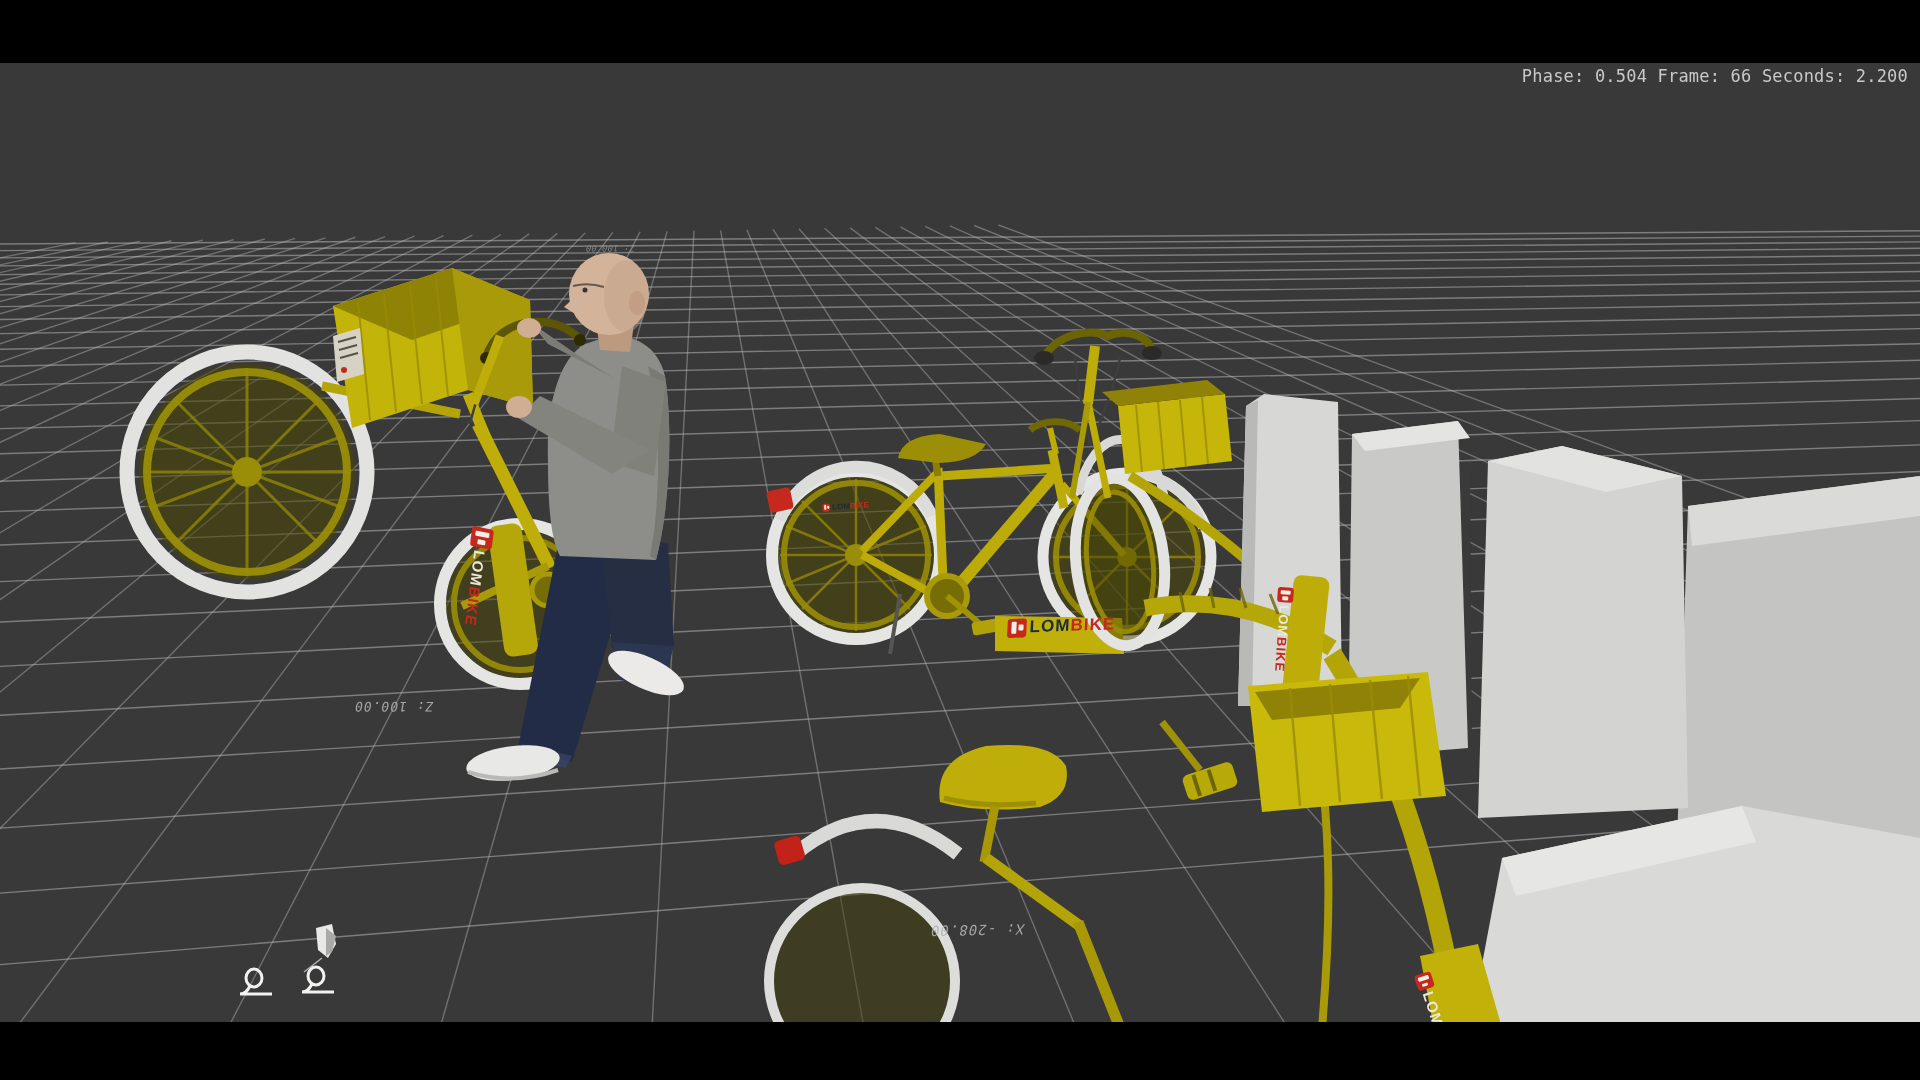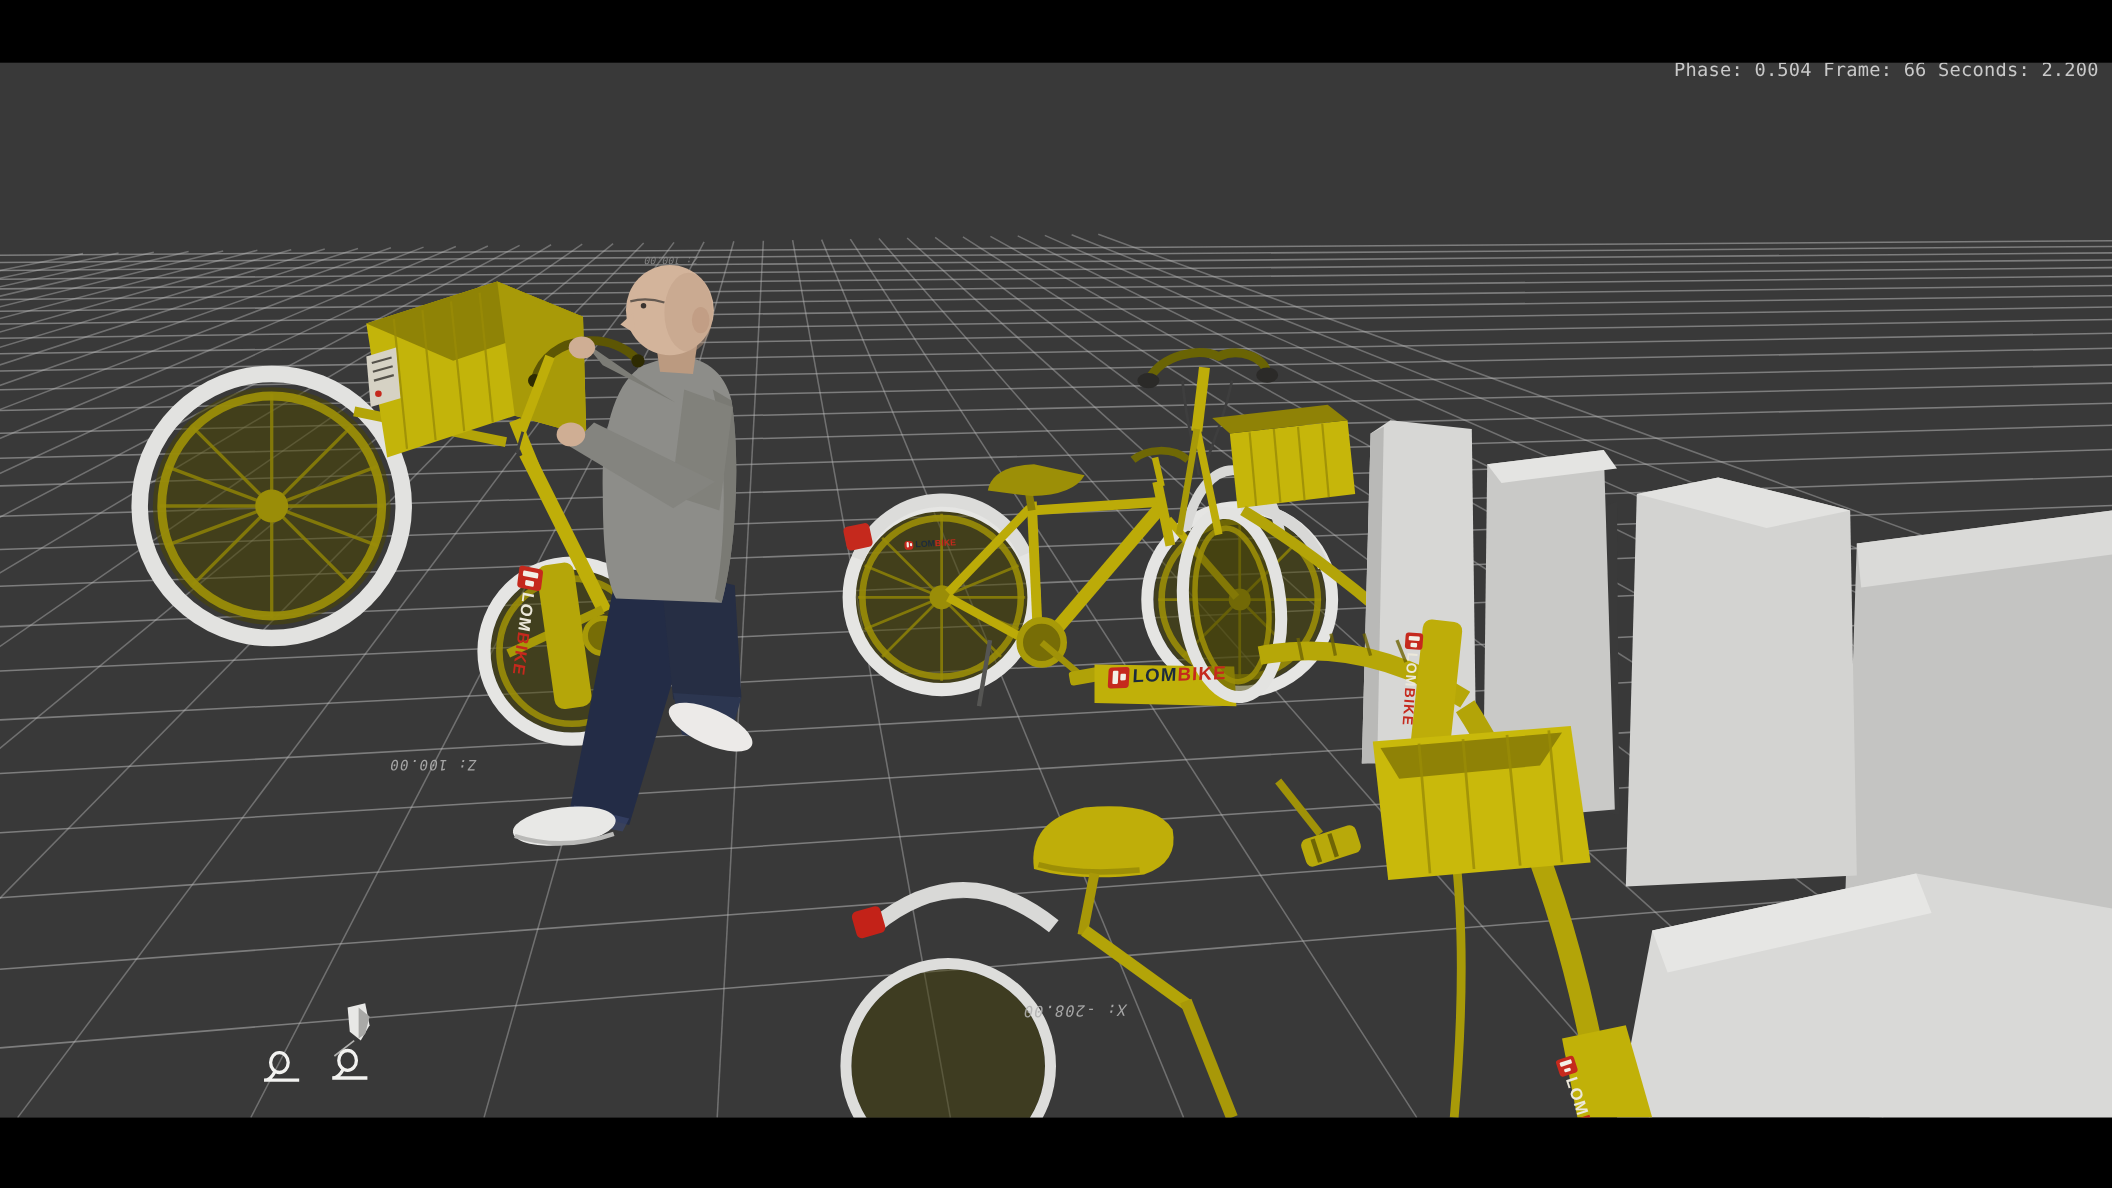--- a/index.html
+++ b/index.html
@@ -1,18 +1,18 @@
 <!DOCTYPE html>
 <html><head>
 <meta charset="utf-8">
 <style>
   html,body{margin:0;padding:0;background:#000;}
   .stage{position:relative;width:1920px;height:1080px;background:#000;overflow:hidden;
          font-family:"DejaVu Sans","Liberation Sans",sans-serif;}
-  .viewport{position:absolute;left:0;top:51px;width:1920px;height:965px;background:#393939;overflow:hidden;z-index:10;}
+  .viewport{position:absolute;left:0;top:63px;width:1920px;height:965px;background:#393939;overflow:hidden;z-index:10;}
   .scene-svg{position:absolute;left:0;top:-57px;width:1920px;height:1080px;display:block;}
   .letterbox-top{position:absolute;left:0;top:0;width:1920px;height:57px;background:#000;z-index:60;}
   .letterbox-bottom{position:absolute;left:0;top:1022px;width:1920px;height:58px;background:#000;z-index:60;}
 
   .hud{position:absolute;top:3px;right:12px;z-index:40;
        font-family:"DejaVu Sans Mono","Liberation Mono",monospace;
        font-size:17px;color:#c9c9c9;white-space:pre;letter-spacing:0.2px;}
 
   .grid-label{position:absolute;z-index:30;font-family:"DejaVu Sans Mono","Liberation Mono",monospace;
               color:#b2b2b2;white-space:nowrap;}

